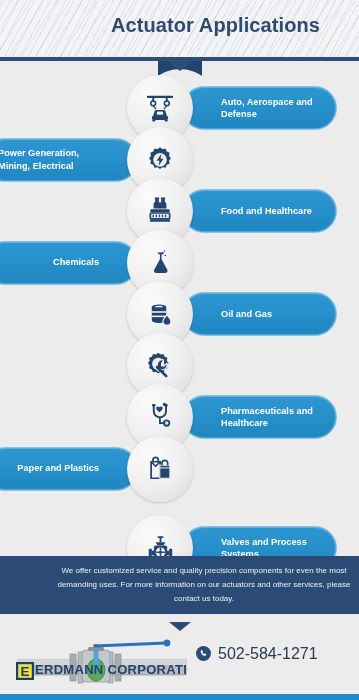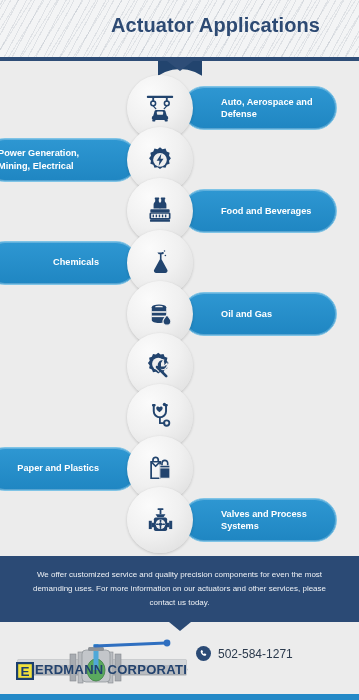--- a/index.html
+++ b/index.html
@@ -106,23 +106,23 @@
   .pill.left {
     right: 50%; margin-right: 22px;
     width: 155px;
     padding-right: 38px; padding-left: 14px;
     justify-content: flex-end;
   }
 
   
   .cta {
     position: absolute; left: 0; top: 556px;
-    width: 359px; height: 66px;
+    width: 359px; height: 58px;
     background: #2b4a75;
-    display: flex; align-items: center; justify-content: center;
+    display: flex; align-items: center; justify-content: flex-end;
     z-index: 4;
   }
   .cta-text {
     width: 310px; text-align: center;
     color: #eef1f5; font-size: 8px; line-height: 1.72;
   }
   .cta-arrow {
     position: absolute; left: 50%; top: 622px;
     transform: translateX(-50%);
     width: 0; height: 0;
@@ -148,21 +148,21 @@
   .contact-row {
     display: flex; align-items: center;
     height: 19px; margin-bottom: 7px;
   }
   .contact-icon {
     width: 15px; height: 15px; border-radius: 50%;
     background: #2b4a75;
     display: flex; align-items: center; justify-content: center;
     margin-right: 7px; flex: none;
   }
-  .contact-text { font-size: 12px; color: #2b3a4d; }
+  .contact-text { font-size: 16px; color: #2b3a4d; }
   .bottom-bar {
     position: absolute; left: 0; top: 694px;
     width: 359px; height: 6px;
     background: #2389c7;
   }
 </style>
 </head>
 <body>
 
 <div id="page">
@@ -217,21 +217,21 @@
     <svg viewBox="0 0 44 44" width="32" height="32">
       <path d="M22 4.5 l3.4 2.6 4.2-.8 1.6 4 4 1.6-.8 4.2 2.6 3.4-2.6 3.4.8 4.2-4 1.6-1.6 4-4.2-.8-3.4 2.6-3.4-2.6-4.2.8-1.6-4-4-1.6.8-4.2-2.6-3.4 2.6-3.4-.8-4.2 4-1.6 1.6-4 4.2.8z" fill="#22446e"></path>
       <circle cx="22" cy="21.8" r="9.4" fill="#efefef"></circle>
       <path d="M23.8 13.4 L17.4 23.2 H21.3 L20.2 30.4 L26.8 20.4 H22.8 Z" fill="#22446e"></path>
     </svg>
           </span>
         </div>
       </div>
       <div class="row" style="top: 178px;">
         <div class="pill right">
-          <span>Food and Beverages</span>
+          <span>Food and Healthcare</span>
         </div>
         <div class="bubble">
           <span>
     <svg viewBox="0 0 44 44" width="34" height="34">
       <path d="M15.8 6.2 h4.6 v3.2 c0 1 2.1 1.8 2.1 4.1 v5.4 h-8.8 v-5.4 c0-2.3 2.1-3.1 2.1-4.1z" fill="#22446e"></path>
       <path d="M23.6 6.2 h4.6 v3.2 c0 1 2.1 1.8 2.1 4.1 v5.4 h-8.8 v-5.4 c0-2.3 2.1-3.1 2.1-4.1z" fill="#22446e"></path>
       <rect x="15.2" y="4.6" width="5.8" height="2.2" rx=".8" fill="#22446e"></rect>
       <rect x="23" y="4.6" width="5.8" height="2.2" rx=".8" fill="#22446e"></rect>
       <rect x="9.5" y="19.6" width="25" height="4" rx="1" fill="#22446e"></rect>
       <rect x="9.5" y="24.6" width="25" height="7.6" rx="1" fill="none" stroke="#22446e" stroke-width="2.2"></rect>
@@ -285,20 +285,23 @@
     <svg viewBox="0 0 44 44" width="33" height="33">
       <path d="M19 5 l3.1 2.4 3.9-.8 1.5 3.7 3.7 1.5-.8 3.9 2.4 3.1-2.4 3.1.8 3.9-3.7 1.5-1.5 3.7-3.9-.8-3.1 2.4-3.1-2.4-3.9.8-1.5-3.7-3.7-1.5.8-3.9-2.4-3.1 2.4-3.1-.8-3.9 3.7-1.5 1.5-3.7 3.9.8z" fill="#22446e"></path>
       <circle cx="19" cy="19.8" r="8.2" fill="#efefef"></circle>
       <path d="M26.2 14.6 a6.6 6.6 0 0 0 -8.2 8.6 l-2.4 2.4 4 4 2.4-2.4 a6.6 6.6 0 0 0 8.6-8.2 l-3.6 3.6 -3.6 0 0-3.6z" fill="#22446e" stroke="#efefef" stroke-width="1.5"></path>
       <path d="M17.4 24 L29.6 36.2" stroke="#22446e" stroke-width="3.6" stroke-linecap="round"></path>
     </svg>
           </span>
         </div>
       </div>
       <div class="row" style="top: 384px;">
+        <div class="pill right">
+          <span>Pharmaceuticals and Healthcare</span>
+        </div>
         <div class="bubble">
           <span>
     <svg viewBox="0 0 44 44" width="33" height="33">
       <path d="M13 6 v7.6 a8.2 8.2 0 0 0 16.4 0 V6" fill="none" stroke="#22446e" stroke-width="2.6" stroke-linecap="round"></path>
       <rect x="10.6" y="4" width="5" height="3.2" rx="1.4" fill="#22446e"></rect>
       <rect x="26.8" y="4" width="5" height="3.2" rx="1.4" fill="#22446e"></rect>
       <path d="M21.2 21.8 v7.6" stroke="#22446e" stroke-width="2.4" stroke-linecap="round"></path>
       <path d="M21.2 29.4 h6.2" stroke="#22446e" stroke-width="2.4" stroke-linecap="round"></path>
       <circle cx="30.2" cy="29.4" r="3.6" fill="none" stroke="#22446e" stroke-width="2.4"></circle>
       <path d="M20.6 8.2 c-1.2-1.5-3.8-1.2-4.3.8-.5 2.1 2.3 4.5 4.3 5.9 2-1.4 4.8-3.8 4.3-5.9-.5-2-3.1-2.3-4.3-.8z" fill="#22446e"></path>
@@ -317,21 +320,21 @@
       <path d="M9.5 13 h12 v22 h-12z" fill="none" stroke="#22446e" stroke-width="2.3"></path>
       <path d="M12 13 v-3 a3.6 3.6 0 0 1 7 0 v3" fill="none" stroke="#22446e" stroke-width="2.3"></path>
       <path d="M9.5 13 l6 6 l6 -6" fill="none" stroke="#22446e" stroke-width="2.3" stroke-linejoin="round"></path>
       <path d="M21 17.5 h13.6 v17.5 h-13.6z" fill="#22446e" stroke="#efefef" stroke-width="1.5"></path>
       <path d="M24 17.5 v-2.6 a3.8 3.8 0 0 1 7.6 0 v2.6" fill="none" stroke="#22446e" stroke-width="2.2"></path>
       <path d="M21 21.2 h13.6" stroke="#efefef" stroke-width="1.4"></path>
     </svg>
           </span>
         </div>
       </div>
-      <div class="row" style="top: 487px; padding-left: 41px;">
+      <div class="row" style="top: 515px; padding-left: 41px;">
         <div class="pill right">
           <span>Valves and Process Systems</span>
         </div>
         <div class="bubble">
           <span>
     <svg viewBox="0 0 44 44" width="33" height="33">
       <rect x="18" y="5.6" width="8" height="2.4" rx="1" fill="#22446e"></rect>
       <rect x="20.8" y="8" width="2.4" height="5.6" fill="#22446e"></rect>
       <path d="M15.4 13.6 h13.2 l-2.6 4 h-8z" fill="#22446e"></path>
       <rect x="6.4" y="22.4" width="4" height="11" fill="#22446e"></rect>

